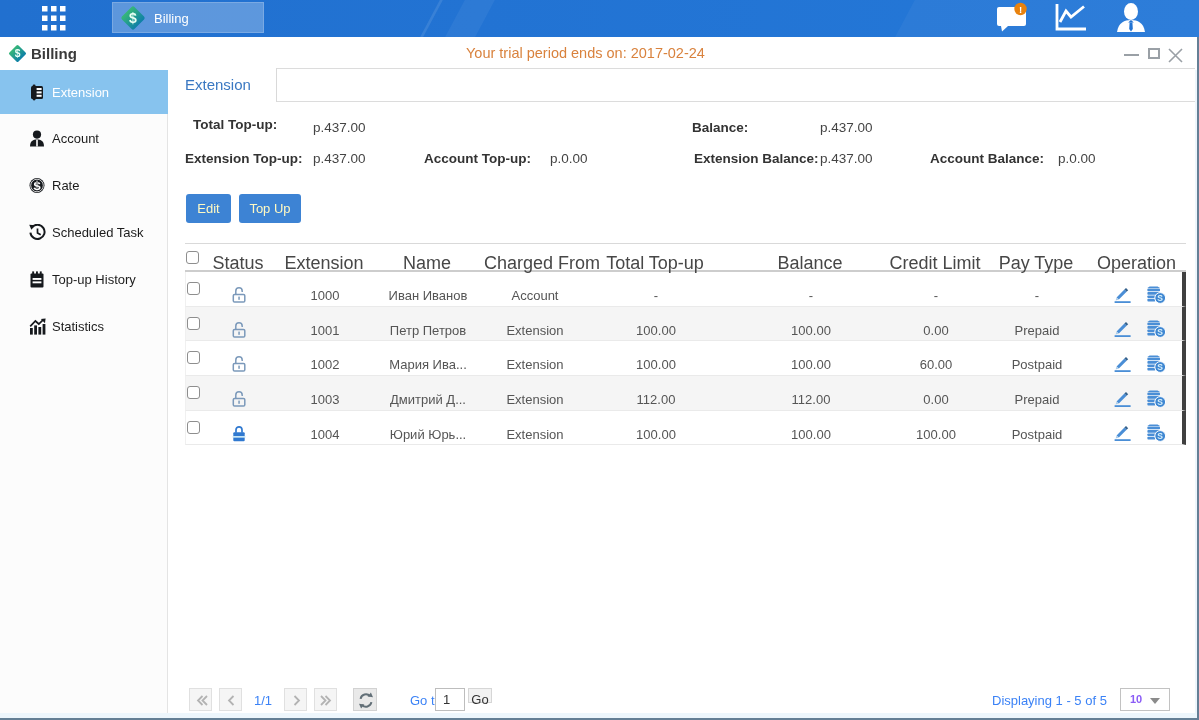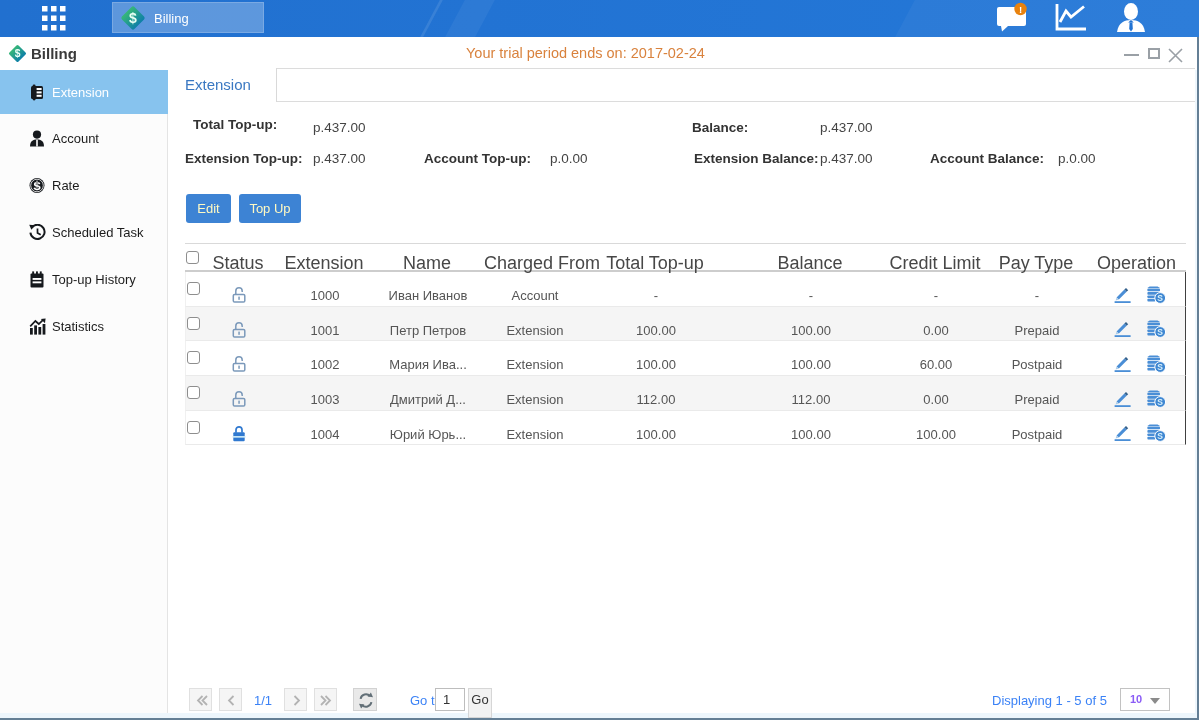--- a/index.html
+++ b/index.html
@@ -51,21 +51,21 @@
 
 .btn { position:absolute; background:#3d83d4; color:#fef9c3; font-size:13px;
   border-radius:3px; text-align:center; line-height:29px; height:29px; }
 
 
 #grid { position:absolute; left:17px; top:206px; width:1001px; }
 #ghead { position:absolute; left:0; top:0; width:1001px; height:29px;
   border-top:1px solid #d9d9d9; border-bottom:2px solid #cdcdcd; background:#fff; }
 .hcell { position:absolute; top:9px; font-size:18px; color:#474747; text-align:center; white-space:nowrap; }
 .grow { position:absolute; left:0; width:1001px; height:34.7px; border-bottom:1px solid #eaeaea;
-  border-left:1px solid #f0f0f0; border-right:1px solid #404040; }
+  border-left:1px solid #f0f0f0; border-right:4px solid #404040; }
 .grow.odd { background:#f5f5f5; }
 .cell { position:absolute; top:16px; font-size:13px; color:#555; text-align:center; white-space:nowrap; }
 .cb { position:absolute; width:13px; height:13px; border:1.5px solid #8e8e8e; border-radius:3px; background:#fff; }
 
 
 .col-status  { left:13px;  width:80px; }
 .col-ext     { left:99px;  width:80px; }
 .col-name    { left:192px; width:100px; }
 .col-charged { left:299px; width:100px; }
 .col-topup   { left:420px; width:100px; }
@@ -74,21 +74,21 @@
 .col-pay     { left:801px; width:100px; }
 .col-op      { left:902px; width:99px; }
 
 
 .pgbtn { position:absolute; top:651px; width:23px; height:23px; background:#f5f5f5;
   border:1px solid #e0e0e0; }
 .pgtxt { position:absolute; font-size:13px; color:#3b82f6; white-space:nowrap; }
 #goto-input { position:absolute; top:651px; left:267px; width:30px; height:23px;
   border:1px solid #bdbdbd; background:#fff; font-size:13px; color:#333;
   line-height:21px; padding-left:7px; }
-#go-btn { position:absolute; top:651px; left:300px; width:24px; height:30px;
+#go-btn { position:absolute; top:651px; left:300px; width:24px; height:15px;
   background:#f2f2f2; border:1px solid #d6d6d6; text-align:center;
   font-size:13px; color:#333; line-height:21px; }
 #combo { position:absolute; top:651px; left:952px; width:50px; height:23px;
   border:1px solid #c2c2c2; background:#fff; }
 #combo .v { position:absolute; left:9px; top:4px; font-size:11px; color:#8b5cf6;font-weight:bold; }
 #combo .caret { position:absolute; right:9px; top:9px; width:0; height:0;
   border-left:5px solid transparent; border-right:5px solid transparent;
   border-top:6px solid #8b8b8b; }
 </style>
 </head>

